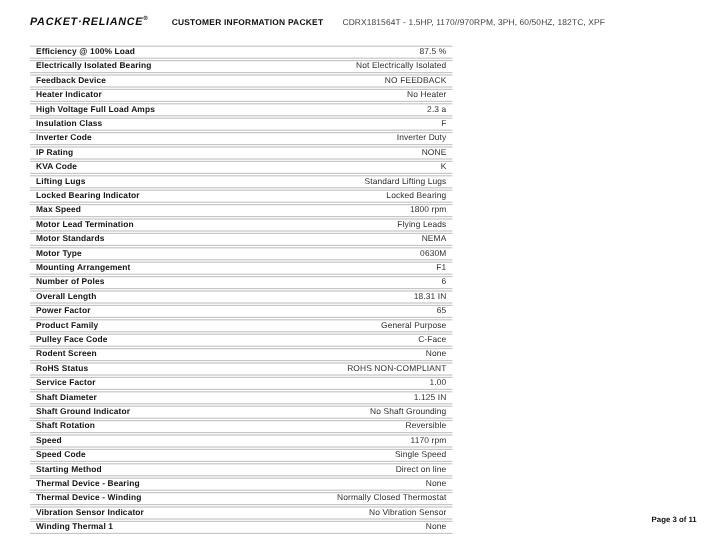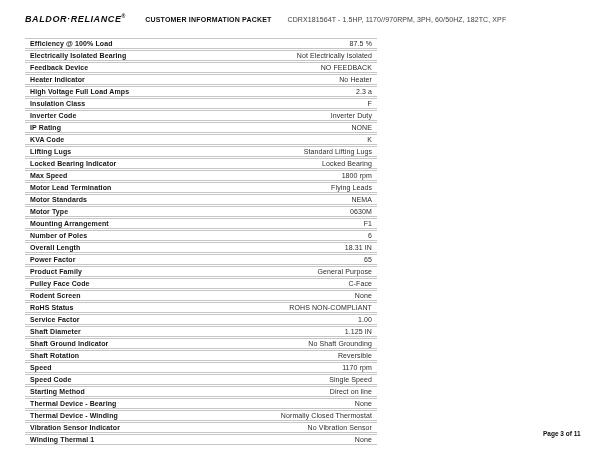--- a/index.html
+++ b/index.html
@@ -81,21 +81,21 @@
     font-weight: bold;
     color: #0d0d0d;
   }
 </style>
 </head>
 <body>
 
 <div class="page">
 
   <div class="header">
-    <span class="logo"><span>BALDOR·RELIANCE</span><sup>®</sup></span>
+    <span class="logo"><span>PACKET·RELIANCE</span><sup>®</sup></span>
     <span class="doc-title">CUSTOMER INFORMATION PACKET</span>
     <span class="product-code">CDRX181564T - 1.5HP, 1170//970RPM, 3PH, 60/50HZ, 182TC, XPF</span>
   </div>
 
   <div class="spec-table">
   <div class="row">
     <span class="label">Efficiency @ 100% Load</span>
     <span class="value">87.5 %</span>
   </div>
 

